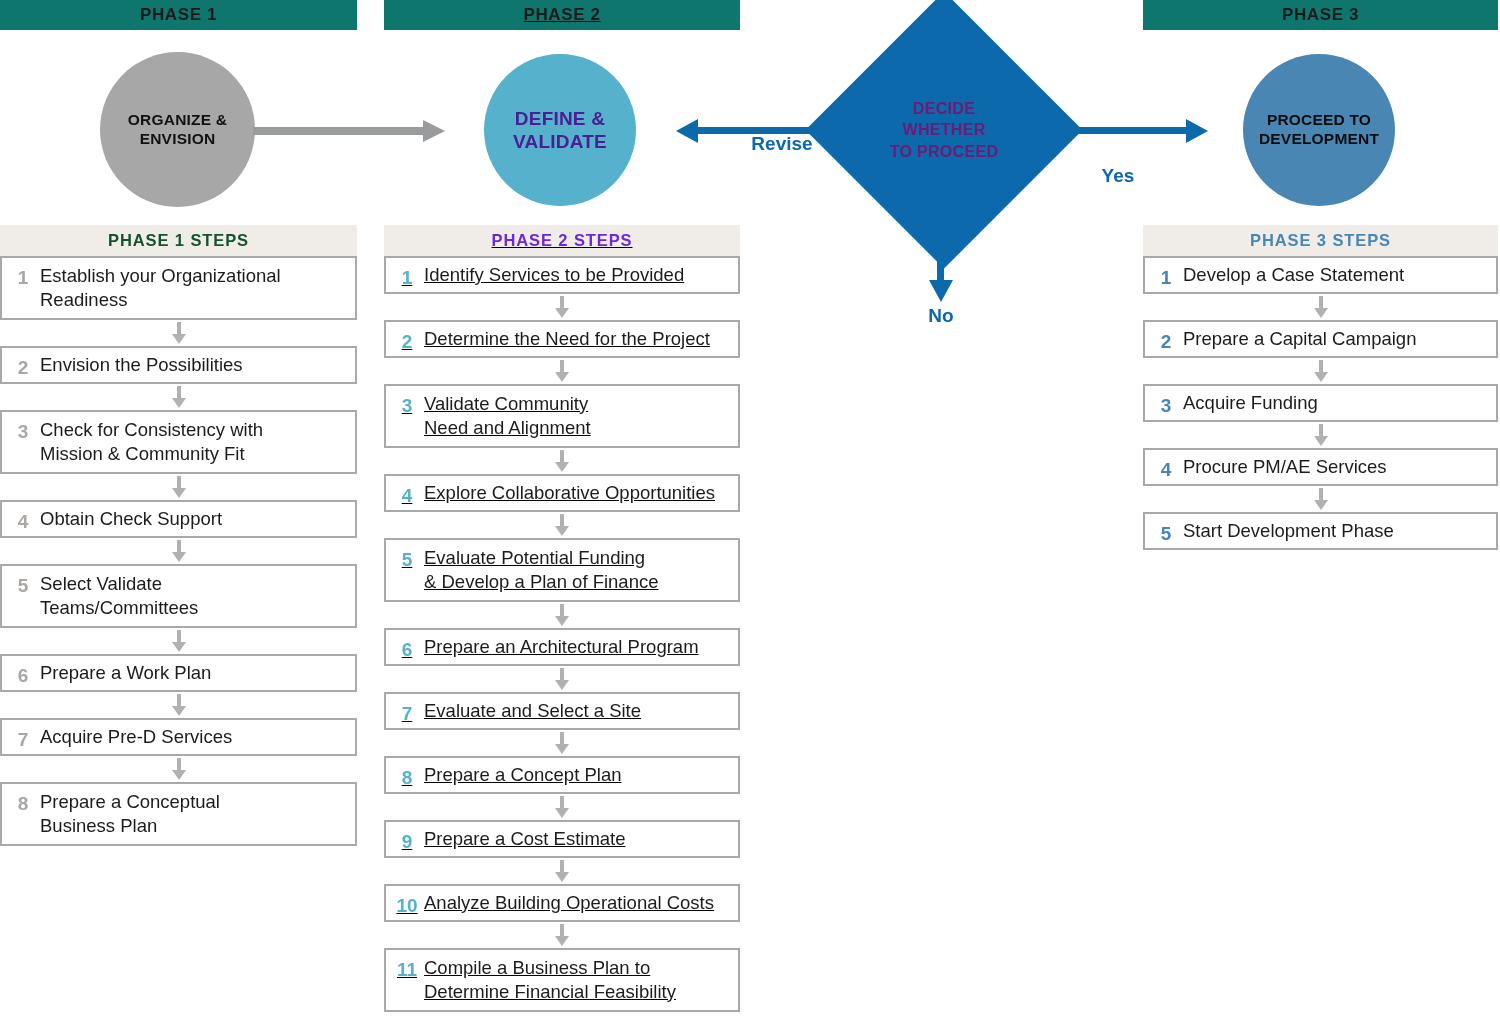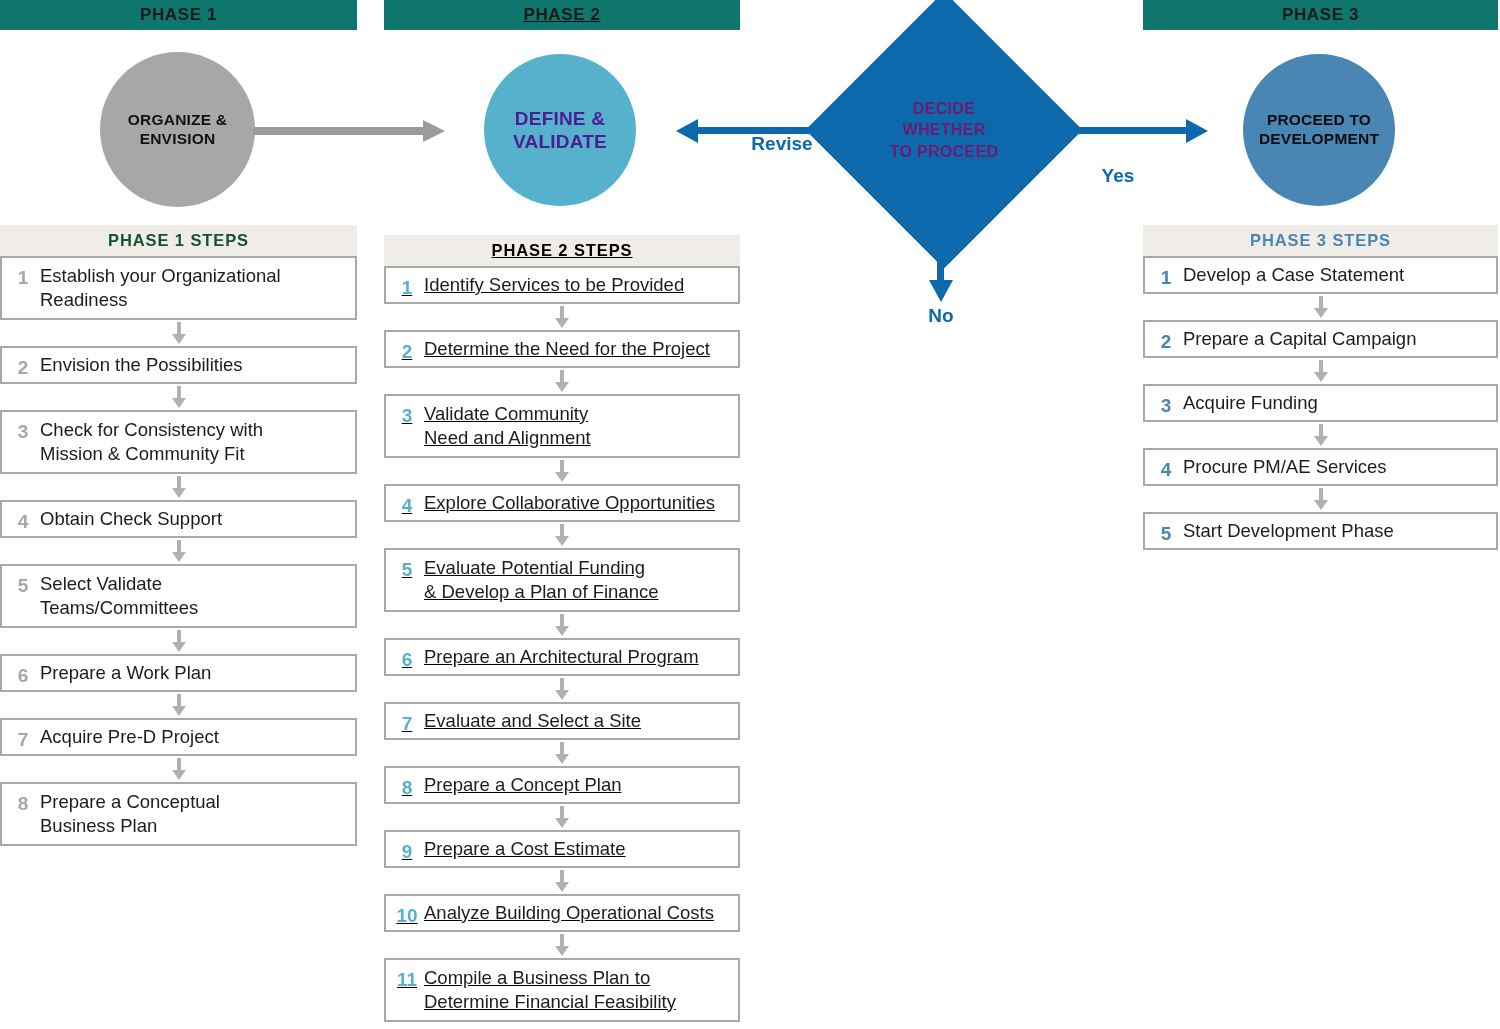--- a/index.html
+++ b/index.html
@@ -54,21 +54,21 @@
 
   .steps-banner{
     height:31px;
     background:#f0ece8;
     font-size:16.5px;
     font-weight:bold;
     letter-spacing:.9px;
     display:flex;align-items:center;justify-content:center;
   }
   #banner1{color:#14532d;}
-  #banner2{color:#000000;margin-top:10px;}
+  #banner2{color:#6d28d9;}
   #banner3{color:#4a86b4;}
 
   .steps-list{position:relative;}
 
   .step{
     position:relative;
     border:2px solid #a8a9ab;
     background:#fff;
     box-sizing:border-box;
     display:flex;
@@ -238,21 +238,21 @@
         <div class="step h2">
           <div class="num">6</div>
           <div class="txt">Prepare a Work Plan</div>
         </div>
         <div class="vconn">
           <div class="stem"></div>
           <div class="head"></div>
         </div>
         <div class="step h2">
           <div class="num">7</div>
-          <div class="txt">Acquire Pre-D Project</div>
+          <div class="txt">Acquire Pre-D Services</div>
         </div>
         <div class="vconn">
           <div class="stem"></div>
           <div class="head"></div>
         </div>
         <div class="step h1">
           <div class="num">8</div>
           <div class="txt">Prepare a Conceptual
 Business Plan</div>
         </div>

